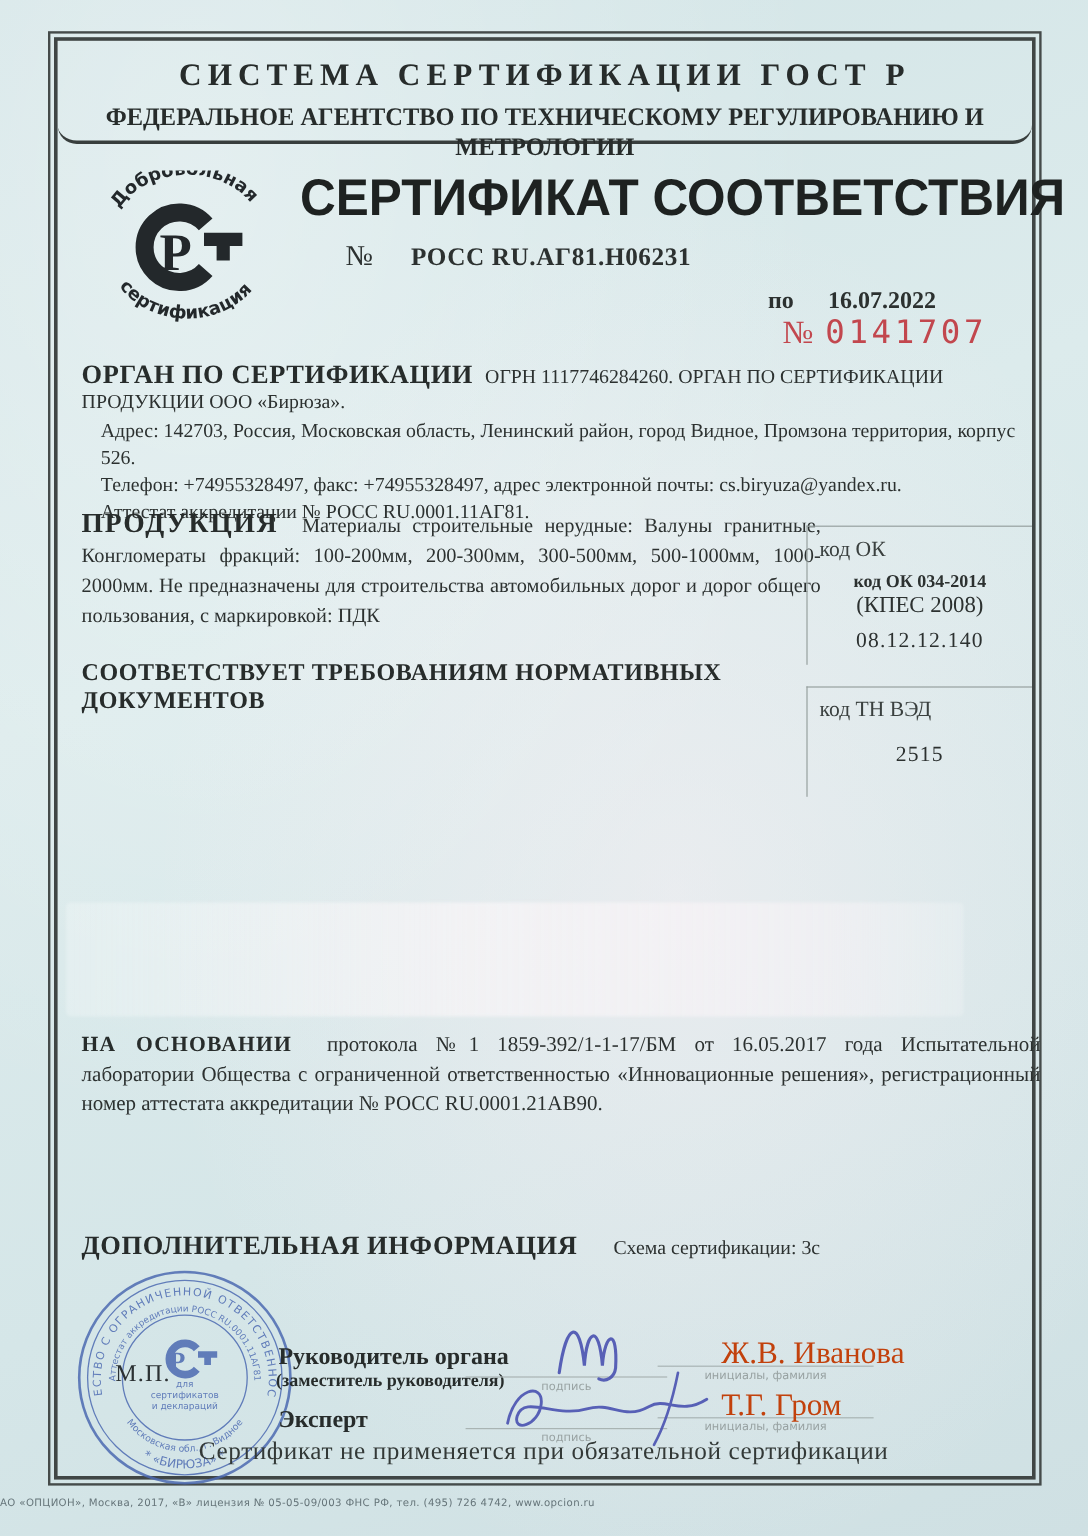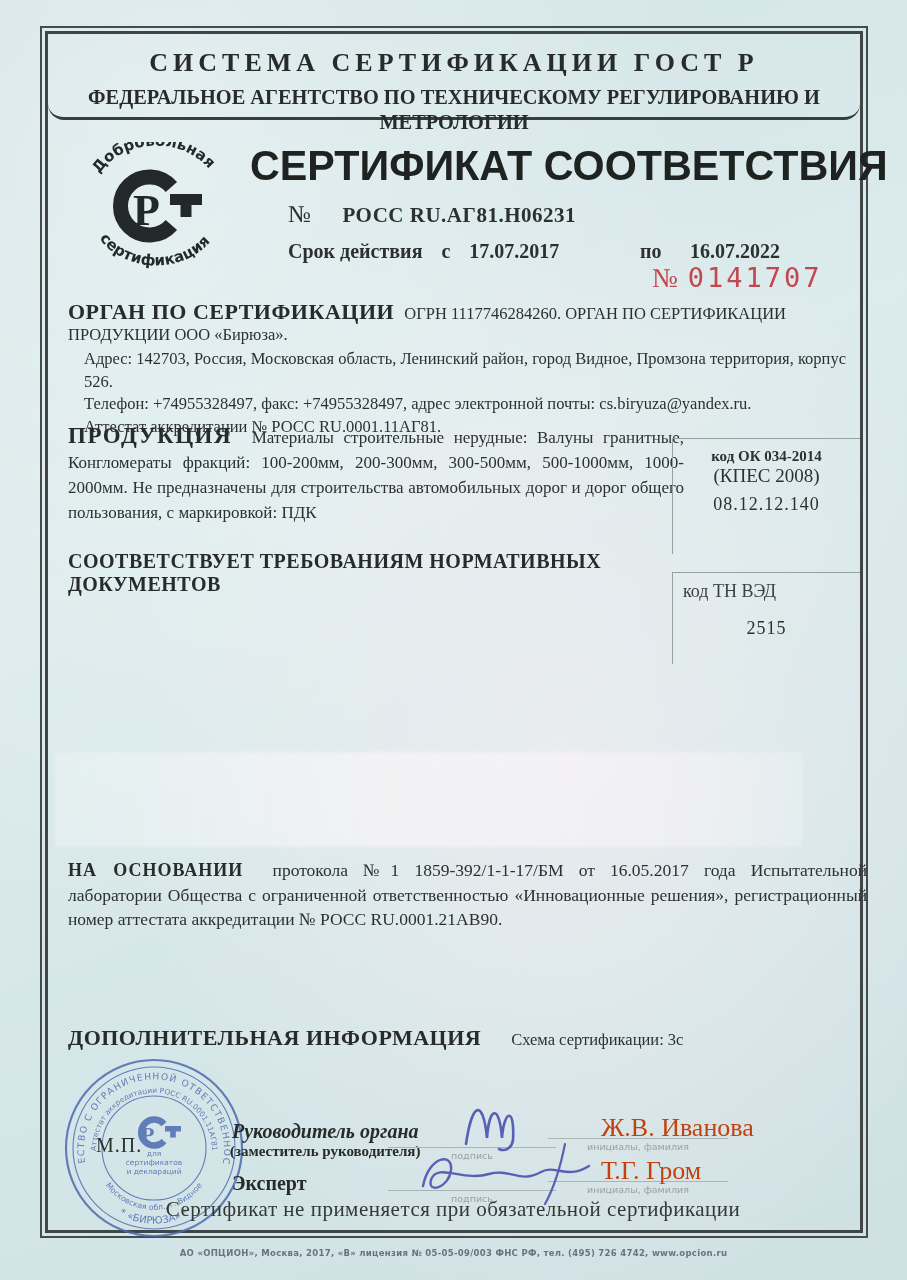--- a/index.html
+++ b/index.html
@@ -68,41 +68,41 @@
 
   .addinfo-block{left:68px;top:1025px;white-space:nowrap;}
   .addinfo-block .block-heading{font-size:22px;letter-spacing:.5px;}
   .addinfo-text{font-size:16.5px;margin-left:26px;}
 
   
   .stamp{left:62px;top:1056px;width:184px;height:184px;opacity:.84;}
   .mp-label{left:96px;top:1134px;font-size:20px;color:#2b3133;letter-spacing:1px;}
 
   .sig-label{color:#272c2b;font-weight:bold;}
-  .head-title{left:232px;top:1120px;font-size:20px;font-style:italic;}
+  .head-title{left:232px;top:1120px;font-size:20px;}
   .head-sub{left:230px;top:1143px;font-size:15px;}
   .expert-title{left:232px;top:1172px;font-size:20px;}
 
   .sigline{border-bottom:1px solid #a9b4b3;height:0;}
   .l-sign1{left:388px;top:1147px;width:168px;}
   .l-name1{left:548px;top:1138px;width:180px;}
   .l-sign2{left:388px;top:1190px;width:168px;}
   .l-name2{left:548px;top:1181px;width:180px;}
   .caption{font-family:"DejaVu Sans",sans-serif;font-size:9.5px;color:#98a2a2;text-align:center;}
   .c-sign1{left:388px;top:1150px;width:168px;}
   .c-name1{left:548px;top:1141px;width:180px;}
   .c-sign2{left:388px;top:1193px;width:168px;}
   .c-name2{left:548px;top:1184px;width:180px;}
   .name-val{font-size:26px;color:#c2410c;margin-left:24px;}
   .n-1{left:577px;top:1113px;}
   .n-2{left:577px;top:1156px;}
   .ink{opacity:.92;}
 
   .bottom-note{left:40px;top:1197px;width:826px;text-align:center;font-size:21px;letter-spacing:.5px;color:#333937;}
-  .print-info{left:0;top:1248px;width:907px;text-align:center;font-family:"DejaVu Sans",sans-serif;font-size:8.5px;color:#66757a;letter-spacing:.3px;font-weight:bold;}
+  .print-info{left:0;top:1248px;width:907px;font-family:"DejaVu Sans",sans-serif;font-size:8.5px;color:#66757a;letter-spacing:.3px;}
 </style>
 </head>
 <body>
 
 <div class="page">
 
   <div class="frame">
     <div class="frame-inner">
 
       <div class="header-box">
@@ -128,25 +128,20 @@
     <text x="53" y="83" font-family="Liberation Serif, serif" font-size="44" font-weight="bold" fill="#23282b">Р</text>
   </svg>
 
   <div class="abs title">СЕРТИФИКАТ СООТВЕТСТВИЯ</div>
 
   <div class="abs certno">
     <span class="nosign">№</span>
     <span class="noval">РОСС RU.АГ81.Н06231</span>
   </div>
 
-  <div class="abs validity">
-    <span>Срок действия</span>
-    <span class="vdate">с</span>
-    <span class="vdate">17.07.2017</span>
-  </div>
   <div class="abs v-po">по</div>
   <div class="abs v-to">16.07.2022</div>
 
   <div class="abs serial">
     <span class="s-no">№</span>
     <span class="s-digits">0141707</span>
   </div>
 
   <div class="abs org-block">
     <div class="org-first">
@@ -159,20 +154,21 @@
       <div>Аттестат аккредитации № РОСС RU.0001.11АГ81.</div>
     </div>
   </div>
 
   <div class="abs product-block">
     <span class="block-heading">ПРОДУКЦИЯ</span>
     <span>Материалы строительные нерудные: Валуны гранитные, Конгломераты фракций: 100-200мм, 200-300мм, 300-500мм, 500-1000мм, 1000-2000мм. Не предназначены для строительства автомобильных дорог и дорог общего пользования, с маркировкой: ПДК</span>
   </div>
 
   <div class="abs codebox ok-box">
+    <div class="cb-label">код ОК</div>
     <div class="ok-l1">код ОК 034-2014</div>
     <div class="ok-l2">(КПЕС 2008)</div>
     <div class="ok-l3">08.12.12.140</div>
   </div>
 
   <div class="abs comply-block">
     <div class="block-heading">СООТВЕТСТВУЕТ ТРЕБОВАНИЯМ НОРМАТИВНЫХ ДОКУМЕНТОВ</div>
   </div>
 
   <div class="abs codebox tnved-box">

